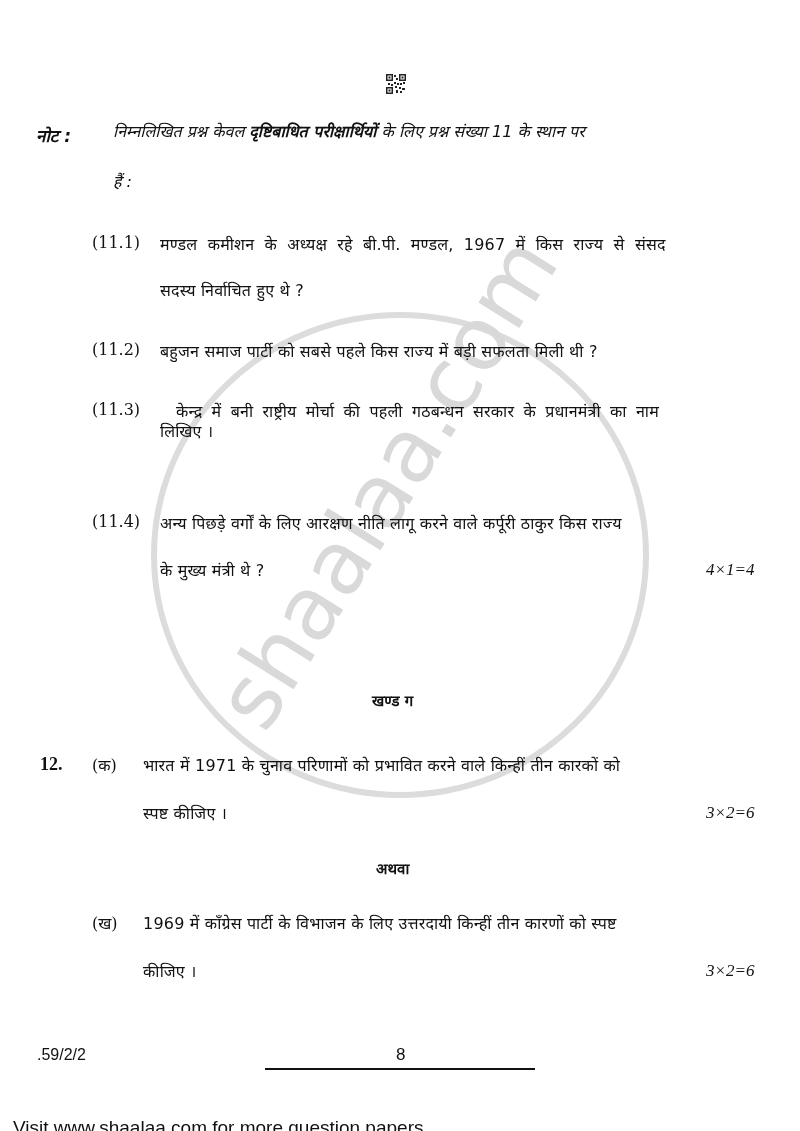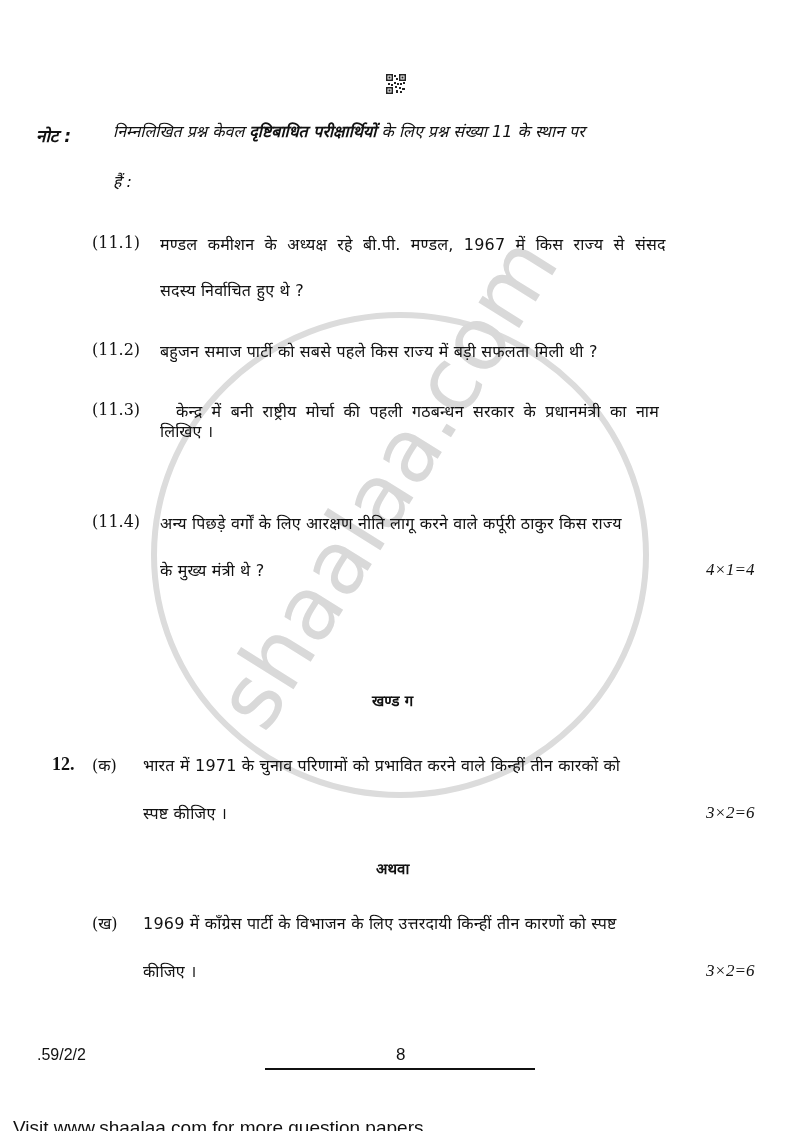--- a/index.html
+++ b/index.html
@@ -143,21 +143,21 @@
   <div class="abs hindi" style="left:176px; top:400px; word-spacing:4px;">केन्द्र में बनी राष्ट्रीय मोर्चा की पहली गठबन्धन सरकार के प्रधानमंत्री का नाम</div>
   <div class="abs hindi" style="left:160px; top:420px;">लिखिए ।</div>
 
   <div class="abs qnum" style="left:92px; top:512px;">(11.4)</div>
   <div class="abs hindi" style="left:160px; top:512px;">अन्य पिछड़े वर्गों के लिए आरक्षण नीति लागू करने वाले कर्पूरी ठाकुर किस राज्य</div>
   <div class="abs hindi" style="left:160px; top:559px;">के मुख्य मंत्री थे ?</div>
   <div class="abs marks" style="left:706px; top:560px;">4×1=4</div>
 
   <div class="abs section-title" style="left:372px; top:690px;">खण्ड ग</div>
 
-  <div class="abs qmain" style="left:52px; top:754px;">12.</div>
+  <div class="abs qmain" style="left:40px; top:754px;">12.</div>
   <div class="abs qnum" style="left:92px; top:754px;">(क)</div>
   <div class="abs hindi" style="left:143px; top:754px;">भारत में 1971 के चुनाव परिणामों को प्रभावित करने वाले किन्हीं तीन कारकों को</div>
   <div class="abs hindi" style="left:143px; top:802px;">स्पष्ट कीजिए ।</div>
   <div class="abs marks" style="left:706px; top:803px;">3×2=6</div>
 
   <div class="abs section-title" style="left:376px; top:858px;">अथवा</div>
 
   <div class="abs qnum" style="left:92px; top:912px;">(ख)</div>
   <div class="abs hindi" style="left:143px; top:912px;">1969 में काँग्रेस पार्टी के विभाजन के लिए उत्तरदायी किन्हीं तीन कारणों को स्पष्ट</div>
   <div class="abs hindi" style="left:143px; top:960px;">कीजिए ।</div>

